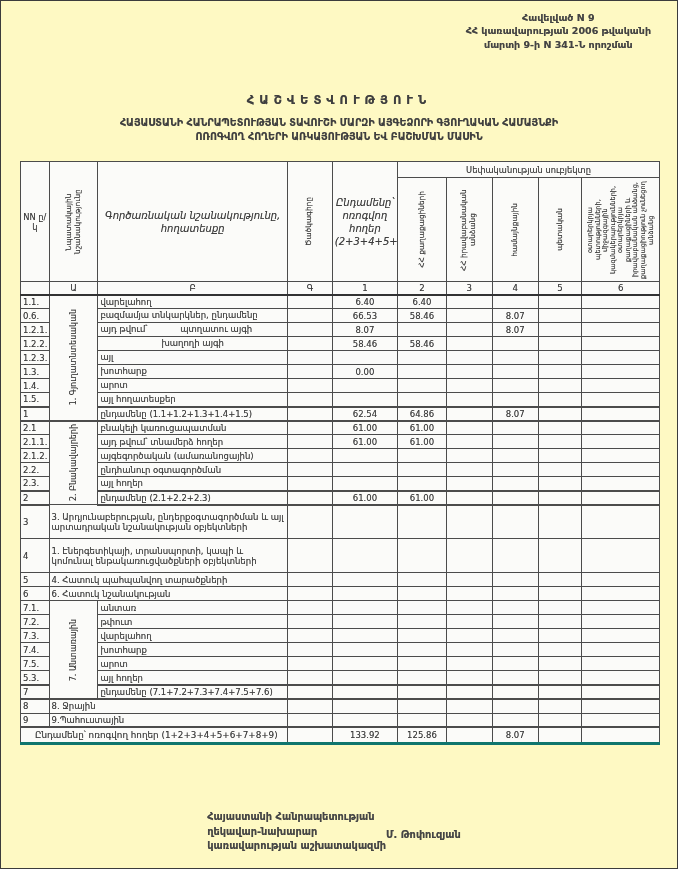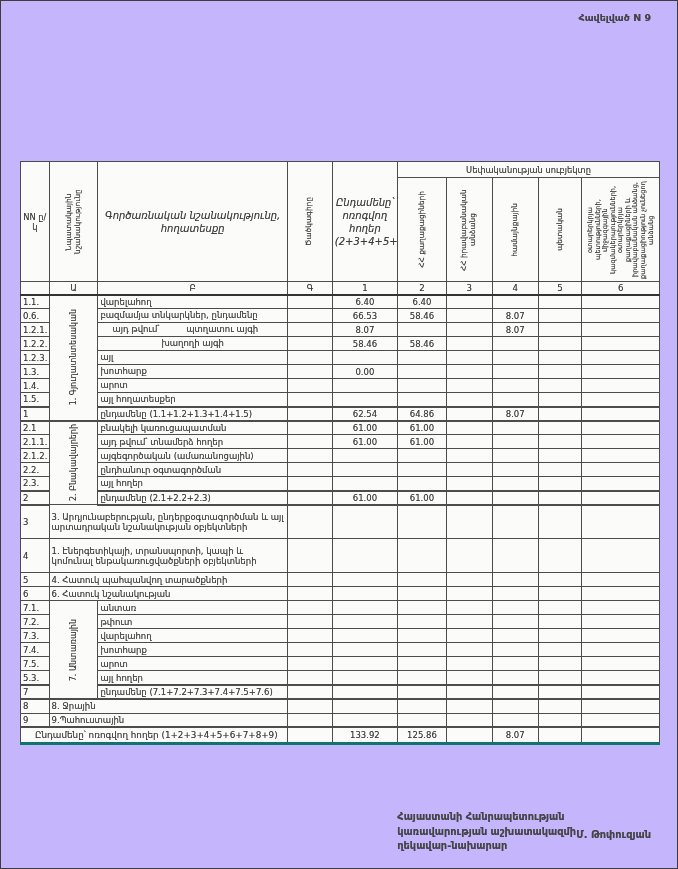--- a/index.html
+++ b/index.html
@@ -1,19 +1,19 @@
 <!DOCTYPE html>
 <html><head>
 <meta charset="utf-8">
 <style>
   * { margin:0; padding:0; box-sizing:border-box; }
   html,body { background:#9a9a9a; }
   body { font-family:"DejaVu Sans", sans-serif; color:#3a3a3a; }
   .page {
-    width:678px; height:869px; background:#c4b5fd; margin:0 auto;
+    width:678px; height:869px; background:#fef9c3; margin:0 auto;
     border:1px solid #3c3c3c; position:relative; overflow:hidden;
     text-shadow:0 0 0.5px rgba(60,60,60,.55);
   }
   .appendix {
     position:absolute; top:10px; right:26px; text-align:center;
     font-size:9.5px; font-weight:bold; line-height:1.4; color:#444;
   }
   .titleblock { position:absolute; top:92px; left:0; right:0; text-align:center; color:#3f3f3f; }
   .titleblock .t1 { font-size:11.5px; font-weight:bold; letter-spacing:5px; margin-bottom:9px; }
   .titleblock .t2, .titleblock .t3 { font-size:9.6px; font-weight:bold; line-height:1.45; }
@@ -35,46 +35,53 @@
     white-space:normal;
   }
   .vert.small { font-size:6.6px; line-height:1.15; }
   th .hwrap { font-size:10px; line-height:1.3;font-style:italic; }
   tr.letters td { height:13px; text-align:center; font-size:8.6px; padding:0; border-bottom:2px solid #333; }
   tbody td { height:14px; }
   td.num { text-align:left; font-size:8.4px; white-space:nowrap; }
   td.sect { text-align:center; vertical-align:middle; }
   td.sect .vert { font-size:8px; max-height:120px; }
   td.lbl { text-align:left; padding-left:4px; font-size:8.4px; line-height:1.2; }
-  td.lbl .pfx { float:left;margin-left:12px; }
+  td.lbl .pfx { float:left; }
   td.lbl .ctr { display:block; text-align:center; }
   td.val { text-align:center; font-size:9px; white-space:nowrap; }
   tr.tall td { height:34px; }
   tr.thick td { border-top-width:2px; }
   tr.bthick td { border-bottom-width:2px; }
   tr.grandrow td { height:16px; border-top-width:2px; border-bottom:3px solid #0f766e; }
   tr.grandrow td.lbl { font-size:8.8px; padding-left:14px; }
 
   .footer {
     position:absolute; left:16px; right:26px; bottom:14px;
-    display:flex; justify-content:flex-end; align-items:flex-end;
+    display:flex; justify-content:center; align-items:flex-end;
     font-size:9.8px; font-weight:bold; color:#454545;
   }
   .footer .left { line-height:1.5; }
   .footer .right { padding-bottom:14px; }
 </style>
 </head>
 <body>
 
 <div class="page">
 
   <div class="appendix">
     <div>Հավելված N 9</div>
+    <div>ՀՀ կառավարության 2006 թվականի</div>
+    <div>մարտի 9-ի N 341-Ն որոշման</div>
   </div>
 
+  <div class="titleblock">
+    <div class="t1">ՀԱՇՎԵՏՎՈՒԹՅՈՒՆ</div>
+    <div class="t2">ՀԱՅԱՍՏԱՆԻ ՀԱՆՐԱՊԵՏՈՒԹՅԱՆ ՏԱՎՈՒՇԻ ՄԱՐԶԻ ԱՅԳԵՁՈՐԻ ԳՅՈՒՂԱԿԱՆ ՀԱՄԱՅՆՔԻ</div>
+    <div class="t3">ՈՌՈԳՎՈՂ ՀՈՂԵՐԻ ԱՌԿԱՅՈՒԹՅԱՆ ԵՎ ԲԱՇԽՄԱՆ ՄԱՍԻՆ</div>
+  </div>
 
   <table class="main">
     <colgroup>
       <col style="width:28px">
         <col style="width:48px">
         <col style="width:186px">
       <col style="width:44px">
         <col style="width:64px">
         <col style="width:48px">
       <col style="width:45px">
@@ -461,19 +468,19 @@
           <td class="val">8.07</td>
           <td class="val"></td>
           <td class="val"></td>
         </tr>
       </tbody>
   </table>
 
   <div class="footer">
     <div class="left">
       <div>Հայաստանի Հանրապետության</div>
+      <div>ղեկավար-նախարար</div>
       <div>կառավարության աշխատակազմի</div>
-      <div>ղեկավար-նախարար</div>
     </div>
     <div class="right">Մ. Թոփուզյան</div>
   </div>
 
 </div>
 
 </body></html>

